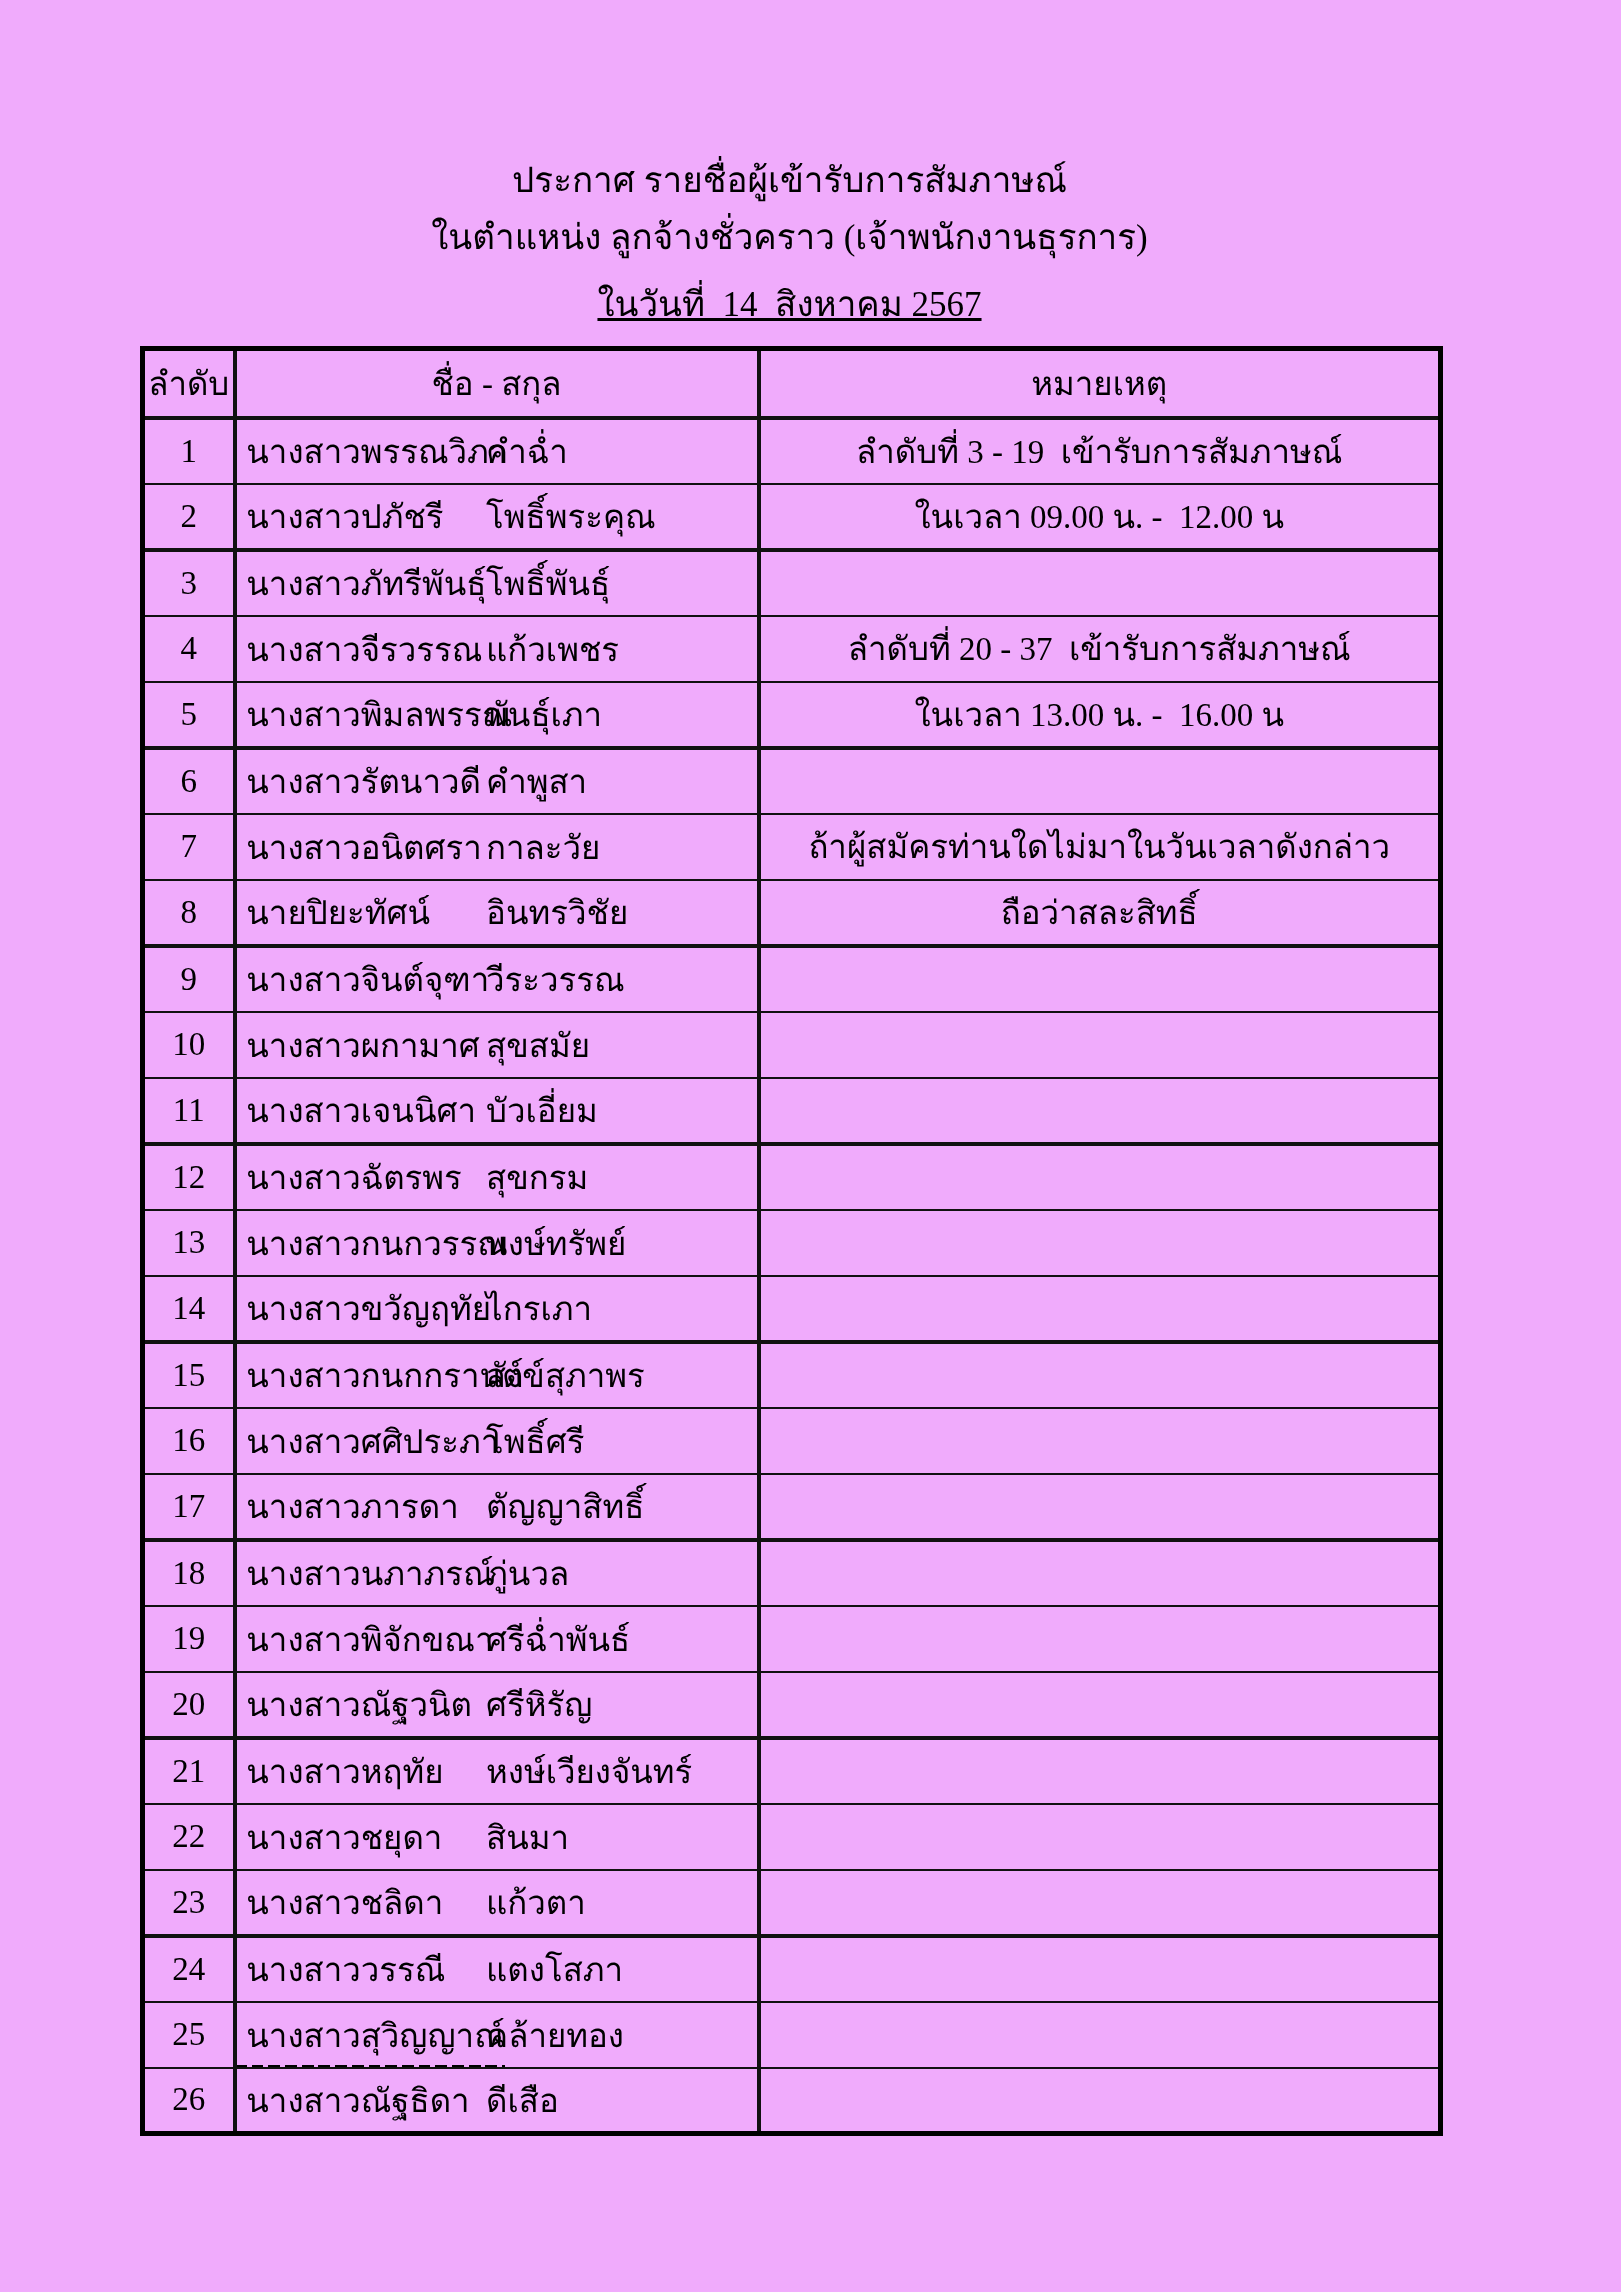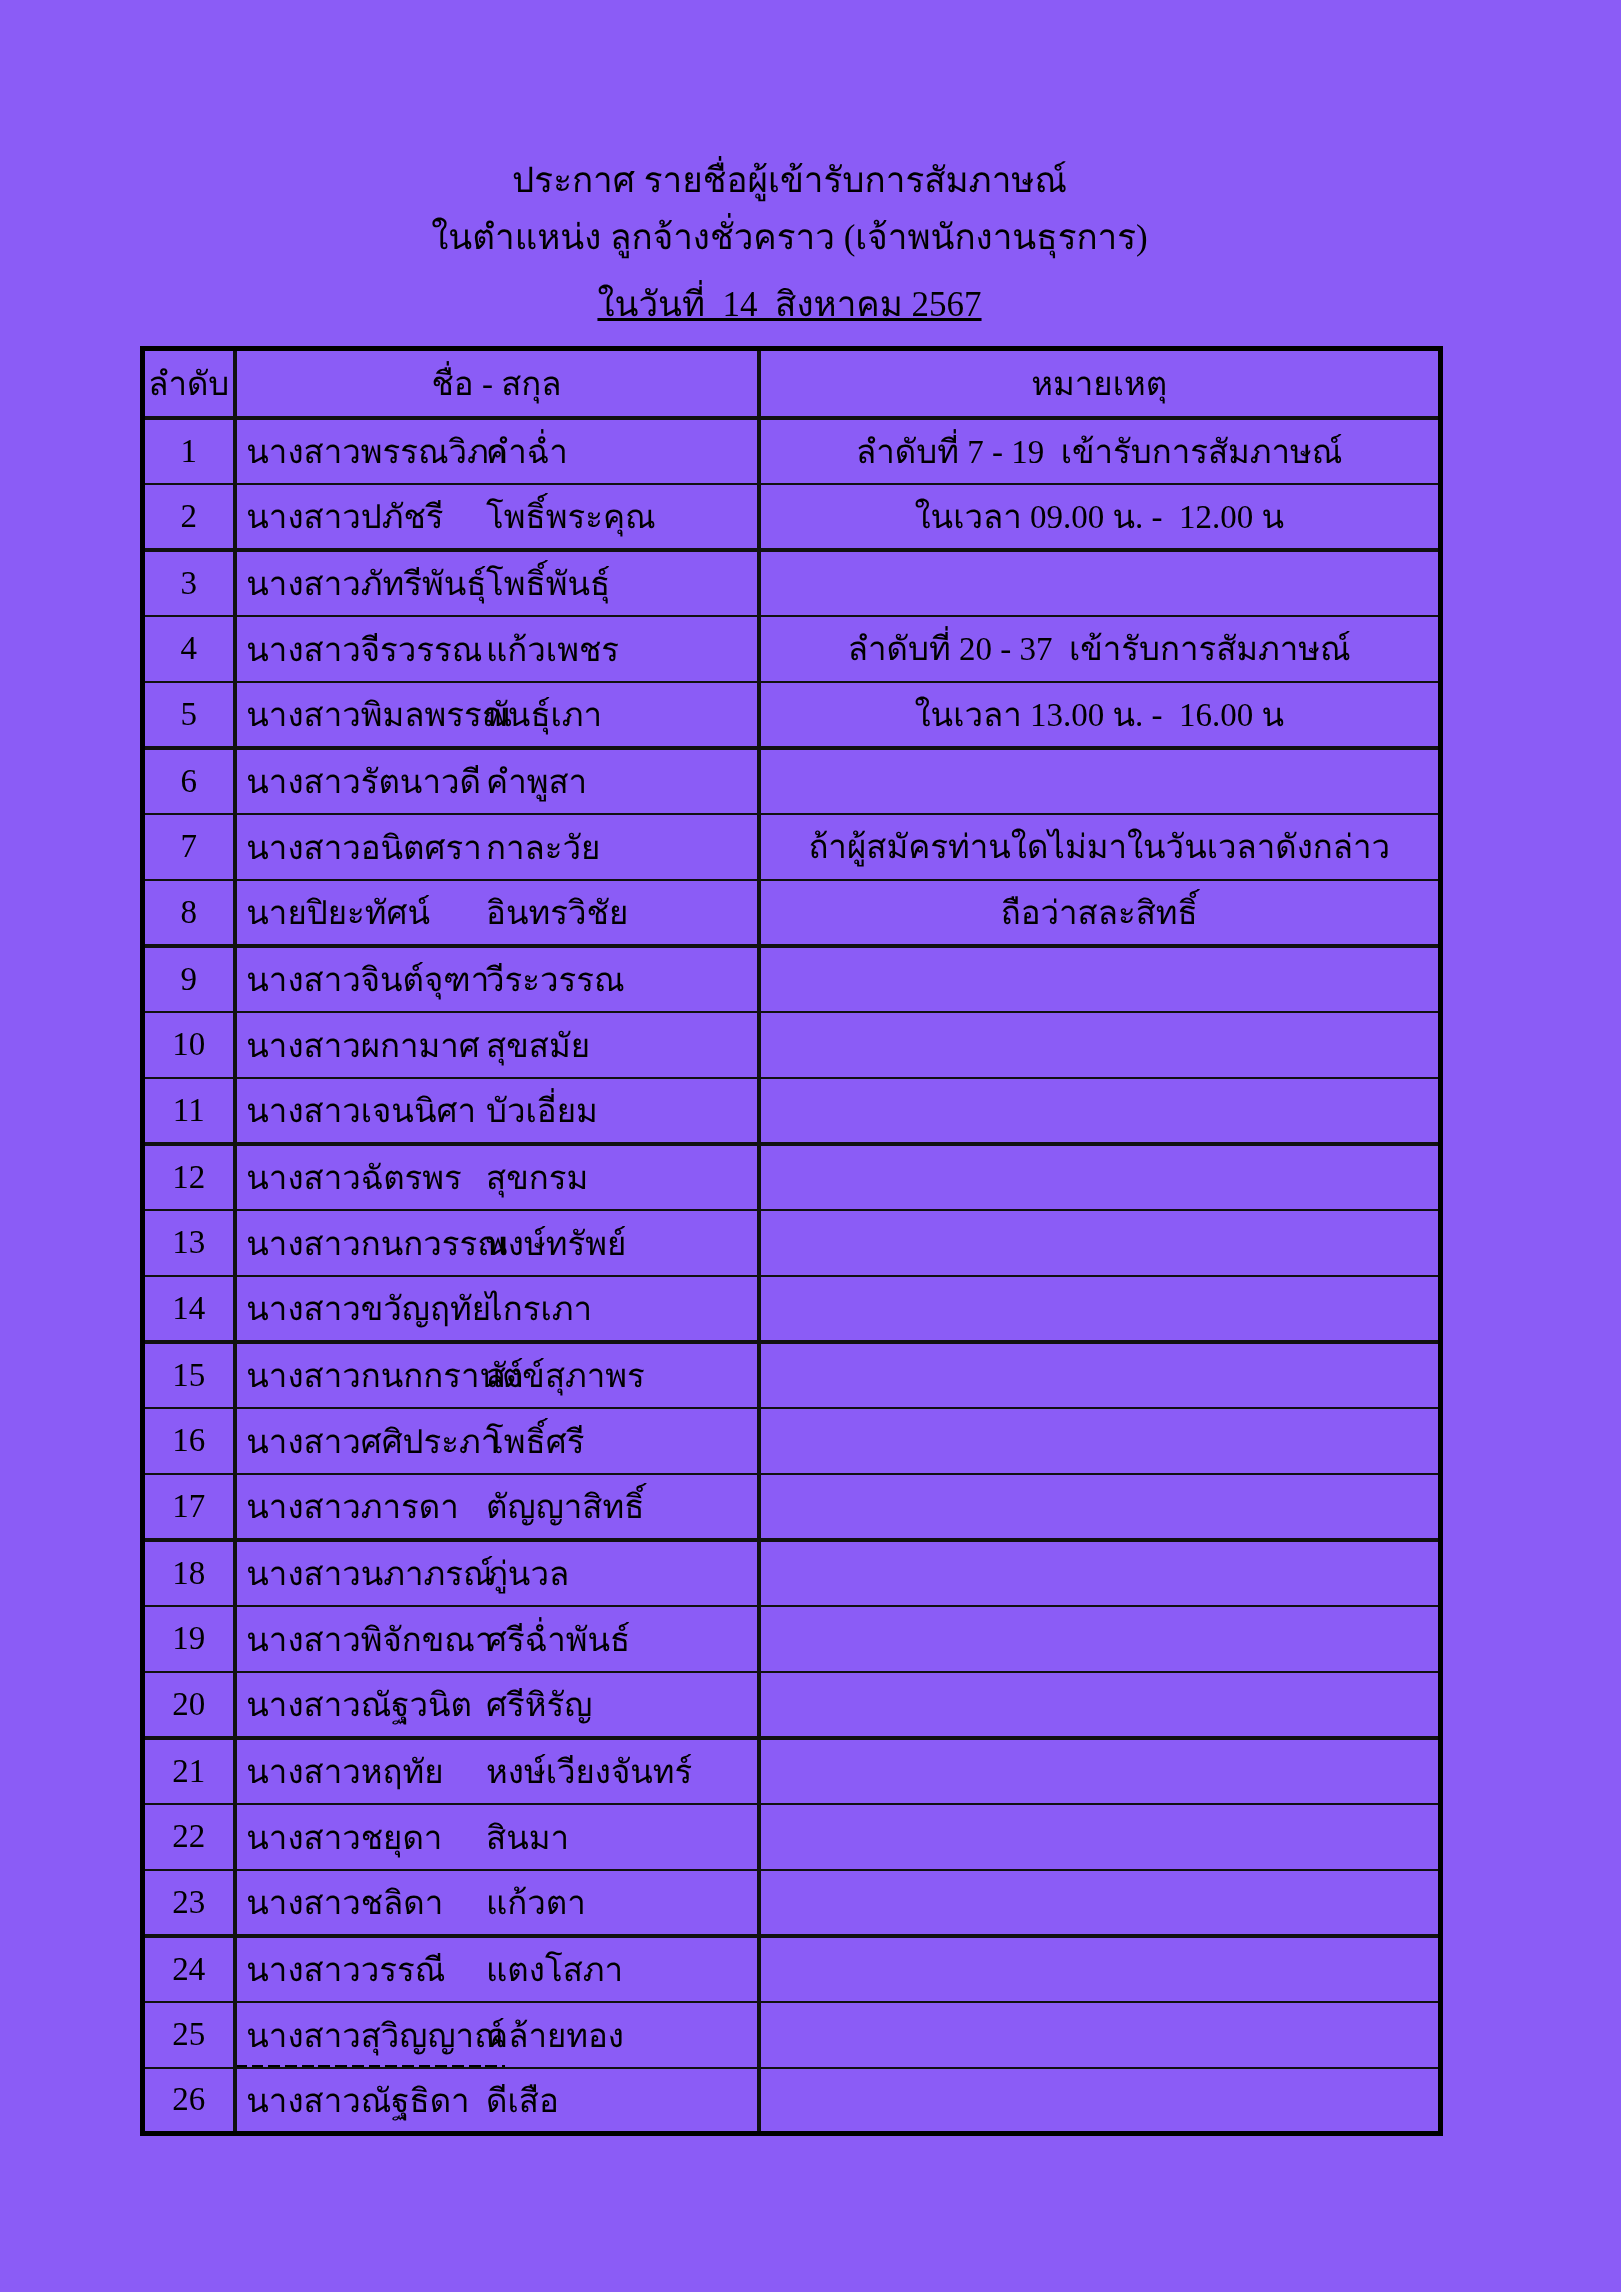--- a/index.html
+++ b/index.html
@@ -1,19 +1,19 @@
 <!DOCTYPE html>
 <html><head>
 <meta charset="utf-8">
 <style>
   html,body{margin:0;padding:0;background:#888;}
   #page{
     position:relative;
     width:1621px;height:2293px;
-    background:#8b5cf6;
+    background:#f0abfc;
     font-family:"Liberation Serif","DejaVu Serif",serif;
     color:#000;
     overflow:hidden;
   }
   
   #title-block{
     position:absolute;
     left:140px;top:0;width:1299px;
     text-align:center;
   }
@@ -99,21 +99,21 @@
       </tr>
     </thead>
     <tbody>
         <tr>
       <td class="cell-index">1</td>
       <td class="cell-name">
         <span class="first-name">นางสาวพรรณวิภา</span>
         <span class="last-name">คำฉ่ำ</span>
 
       </td>
-      <td class="cell-remark">ลำดับที่ 7 - 19  เข้ารับการสัมภาษณ์</td>
+      <td class="cell-remark">ลำดับที่ 3 - 19  เข้ารับการสัมภาษณ์</td>
     </tr>
         <tr class="group-end">
       <td class="cell-index">2</td>
       <td class="cell-name">
         <span class="first-name">นางสาวปภัชรี</span>
         <span class="last-name">โพธิ์พระคุณ</span>
 
       </td>
       <td class="cell-remark">ในเวลา 09.00 น. -  12.00 น</td>
     </tr>

